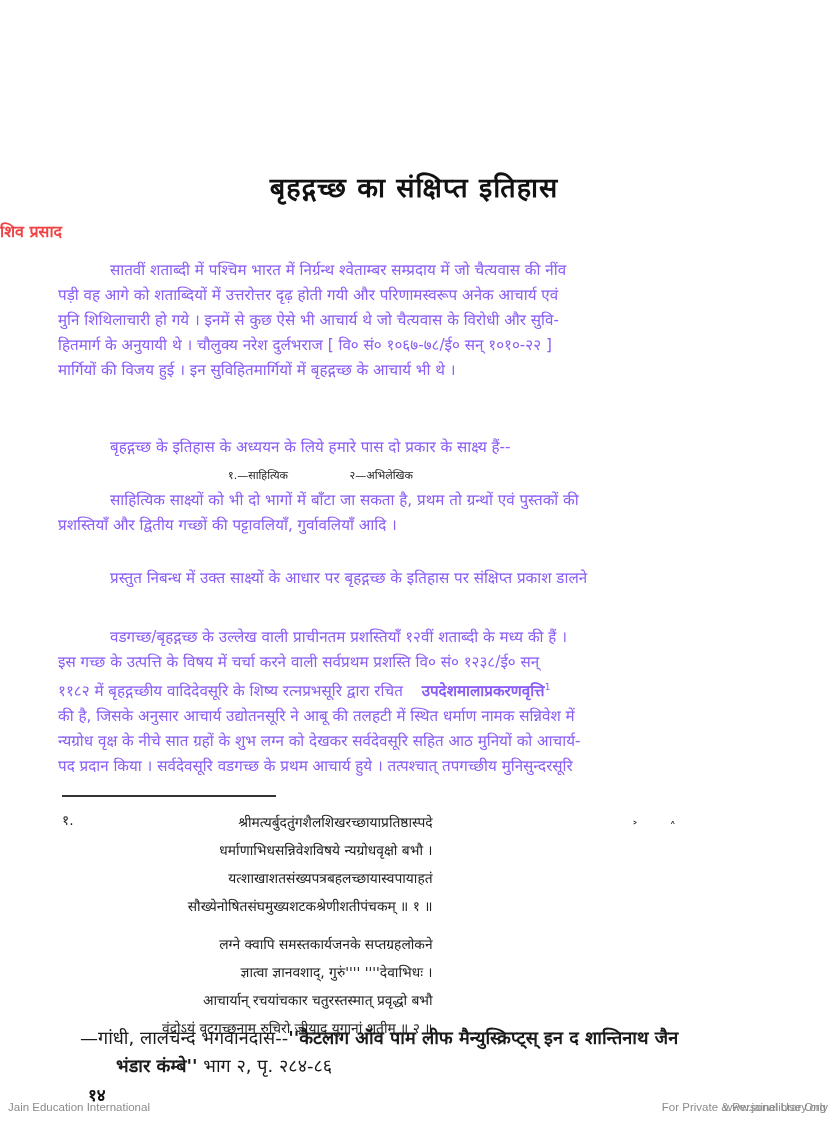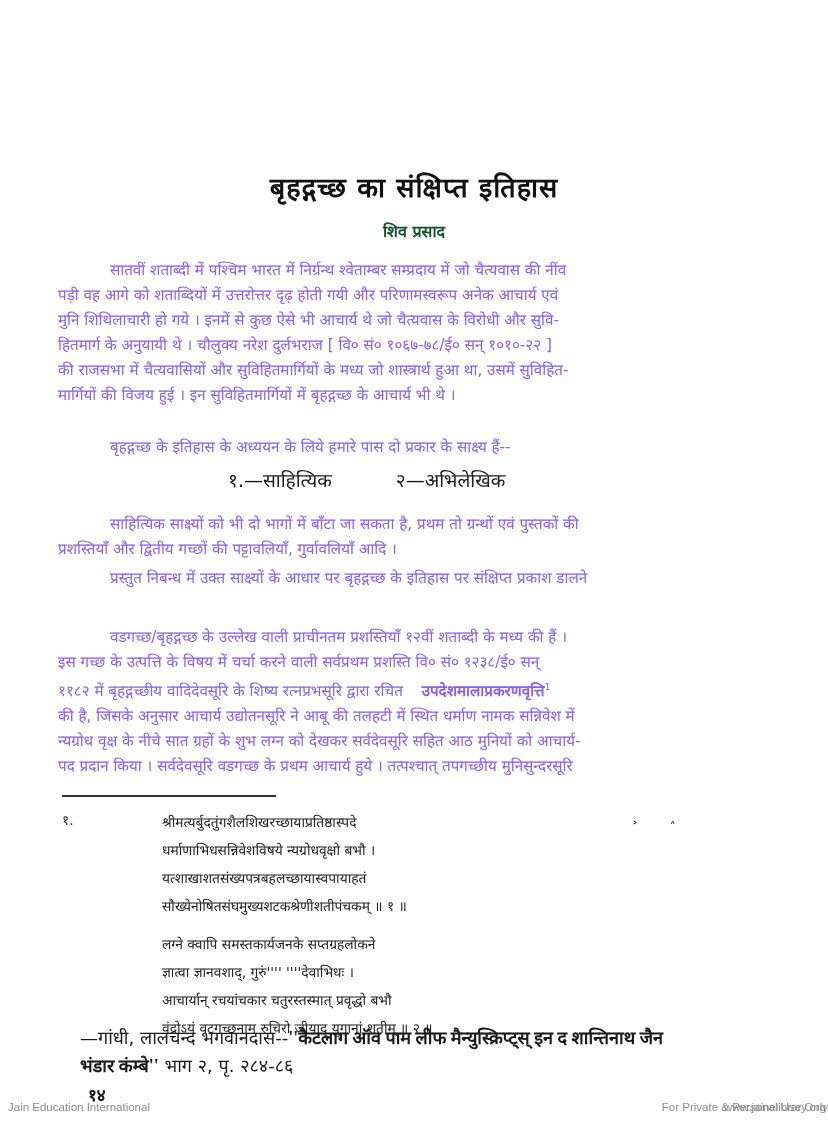--- a/index.html
+++ b/index.html
@@ -5,42 +5,42 @@
   html, body { margin: 0; padding: 0; background: #ffffff; }
   body {
     width: 828px; height: 1133px; position: relative; overflow: hidden;
     font-family: "DejaVu Sans", "Liberation Sans", sans-serif; color: #1a1a1a;
   }
   .page-title {
     position: absolute; top: 168px; left: 0; width: 828px; text-align: center;
     font-size: 27px; font-weight: bold; letter-spacing: 1px; color: #111;
   }
   .author {
-    position: absolute; top: 220px; left: 0; width: 828px; text-align: center;
-    font-size: 16px; font-weight: bold; color: #14532d;
+    position: absolute; top: 220px; left: 0; width: 828px; 
+    font-size: 16px; font-weight: bold; color: #ef4444;
   }
   .body-text {
     position: absolute; left: 58px; width: 712px;
     font-size: 15.2px; line-height: 25px; color: #8b5cf6; text-align: justify;
   }
   .line { display: block; white-space: nowrap; overflow: hidden; text-indent: 0; }
   .line.first { padding-left: 52px; }
   .sources-list {
-    position: absolute; top: 467px; left: 228px; font-size: 19px; white-space: nowrap;
+    position: absolute; top: 467px; left: 228px; font-size: 11px; white-space: nowrap;
   }
   .sources-list span { margin-right: 58px; }
-  .bold { font-weight: bold; font-family: Liberation Serif, serif; }
+  .bold { font-weight: bold; }
   .footnote-rule {
     position: absolute; top: 795px; left: 62px; width: 214px; height: 2px; background: #333;
   }
   .footnote {
     position: absolute; top: 808px; left: 62px; width: 720px; font-size: 13.8px; color: #222;
   }
   .fn-num { position: absolute; left: 0; top: 2px; }
-  .verse { position: absolute; left: 100px; }
+  .verse { position: absolute; left: 100px; text-align: right; }
   .verse-line { display: block; line-height: 28px; white-space: nowrap; }
   .verse-gap { height: 10px; }
   .citation {
     position: absolute; top: 1024px; left: 80px; width: 700px; font-size: 18px; line-height: 28px;
   }
   .scan-mark {
     position: absolute; top: 820px; left: 632px; font-size: 12px; color: #222; letter-spacing: 14px;
   }
   .page-number {
     position: absolute; top: 1083px; left: 88px; font-size: 17px; font-weight: bold; color: #111;
@@ -59,34 +59,33 @@
 <div>
 
   <div class="page-title">बृहद्गच्छ का संक्षिप्त इतिहास</div>
   <div class="author">शिव प्रसाद</div>
 
   <div class="body-text" style="top:258px;">
     <span class="line first">सातवीं शताब्दी में पश्चिम भारत में निर्ग्रन्थ श्वेताम्बर सम्प्रदाय में जो चैत्यवास की नींव</span>
     <span class="line">पड़ी वह आगे को शताब्दियों में उत्तरोत्तर दृढ़ होती गयी और परिणामस्वरूप अनेक आचार्य एवं</span>
     <span class="line">मुनि शिथिलाचारी हो गये । इनमें से कुछ ऐसे भी आचार्य थे जो चैत्यवास के विरोधी और सुवि-</span>
     <span class="line">हितमार्ग के अनुयायी थे । चौलुक्य नरेश दुर्लभराज [ वि० सं० १०६७-७८/ई० सन् १०१०-२२ ]</span>
-    <span class="line">की राजसभा में चैत्यवासियों और सुविहितमार्गियों के मध्य जो शास्त्रार्थ हुआ था, उसमें सुविहित-</span>
     <span class="line">मार्गियों की विजय हुई । इन सुविहितमार्गियों में बृहद्गच्छ के आचार्य भी थे ।</span>
   </div>
 
   <div class="body-text" style="top:435px;">
     <span class="line first">बृहद्गच्छ के इतिहास के अध्ययन के लिये हमारे पास दो प्रकार के साक्ष्य हैं--</span>
   </div>
 
   <div class="sources-list">
     <span>१.—साहित्यिक</span>
     <span>२—अभिलेखिक</span>
   </div>
 
-  <div class="body-text" style="top:512px;">
+  <div class="body-text" style="top:488px;">
     <span class="line first">साहित्यिक साक्ष्यों को भी दो भागों में बाँटा जा सकता है, प्रथम तो ग्रन्थों एवं पुस्तकों की</span>
     <span class="line">प्रशस्तियाँ और द्वितीय गच्छों की पट्टावलियाँ, गुर्वावलियाँ आदि ।</span>
   </div>
 
   <div class="body-text" style="top:566px;">
     <span class="line first">प्रस्तुत निबन्ध में उक्त साक्ष्यों के आधार पर बृहद्गच्छ के इतिहास पर संक्षिप्त प्रकाश डालने</span>
   </div>
 
   <div class="body-text" style="top:625px;">
     <span class="line first">वडगच्छ/बृहद्गच्छ के उल्लेख वाली प्राचीनतम प्रशस्तियाँ १२वीं शताब्दी के मध्य की हैं ।</span>
@@ -116,21 +115,21 @@
       <span class="verse-line">ज्ञात्वा ज्ञानवशाद्, गुरुं'''' ''''देवाभिधः ।</span>
       <span class="verse-line">आचार्यान् रचयांचकार चतुरस्तस्मात् प्रवृद्धो बभौ</span>
       <span class="verse-line">वंद्रोऽयं वटगच्छनाम रुचिरो जीयाद् युगानां शतीम् ॥ २ ॥</span>
     </div>
   </div>
 
   <div class="citation">
     <div style="white-space:nowrap;">
       <span>—गांधी, लालचन्द भगवानदास--</span><span class="bold">''कैटलाग ऑव पाम लीफ मैन्युस्क्रिप्ट्स् इन द शान्तिनाथ जैन</span>
     </div>
-    <div style="white-space:nowrap;">
+    <div style="white-space:nowrap;margin-left:36px;">
       <span class="bold">भंडार कंम्बे''</span><span> भाग २, पृ. २८४-८६</span>
     </div>
   </div>
 
   <div class="page-number">१४</div>
 
   <div class="footer">
     <span class="left">Jain Education International</span>
     <span class="center">For Private &amp; Personal Use Only</span>
     <span class="right">www.jainelibrary.org</span>

